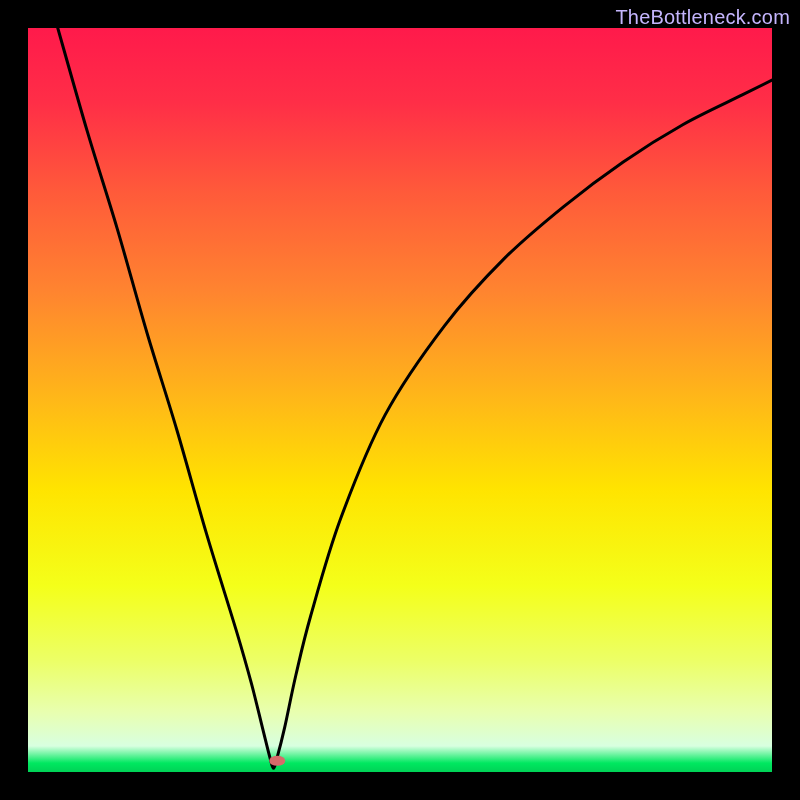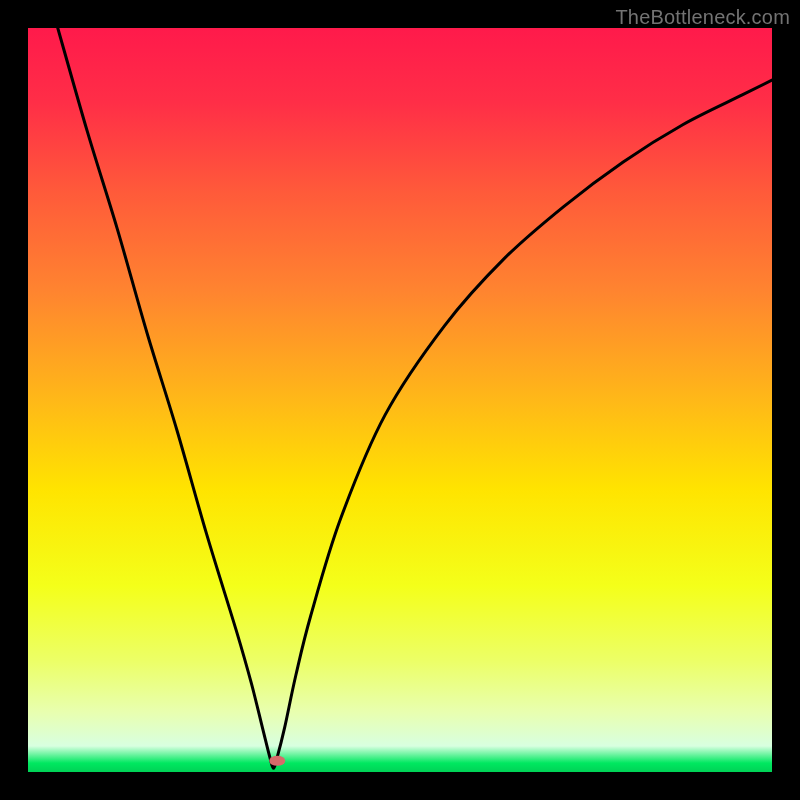--- a/index.html
+++ b/index.html
@@ -21,21 +21,21 @@
     position: absolute;
     left: 28px;
     top: 28px;
     width: 744px;
     height: 744px;
   }
   .watermark {
     position: absolute;
     top: 6px;
     right: 10px;
-    color: #737373;
+    color: #c4b5fd;
     font-size: 20px;
     letter-spacing: 0.2px;
     font-weight: 500;
     user-select: none;
   }
 </style>
 </head>
 <body>
 
 <div class="frame">

